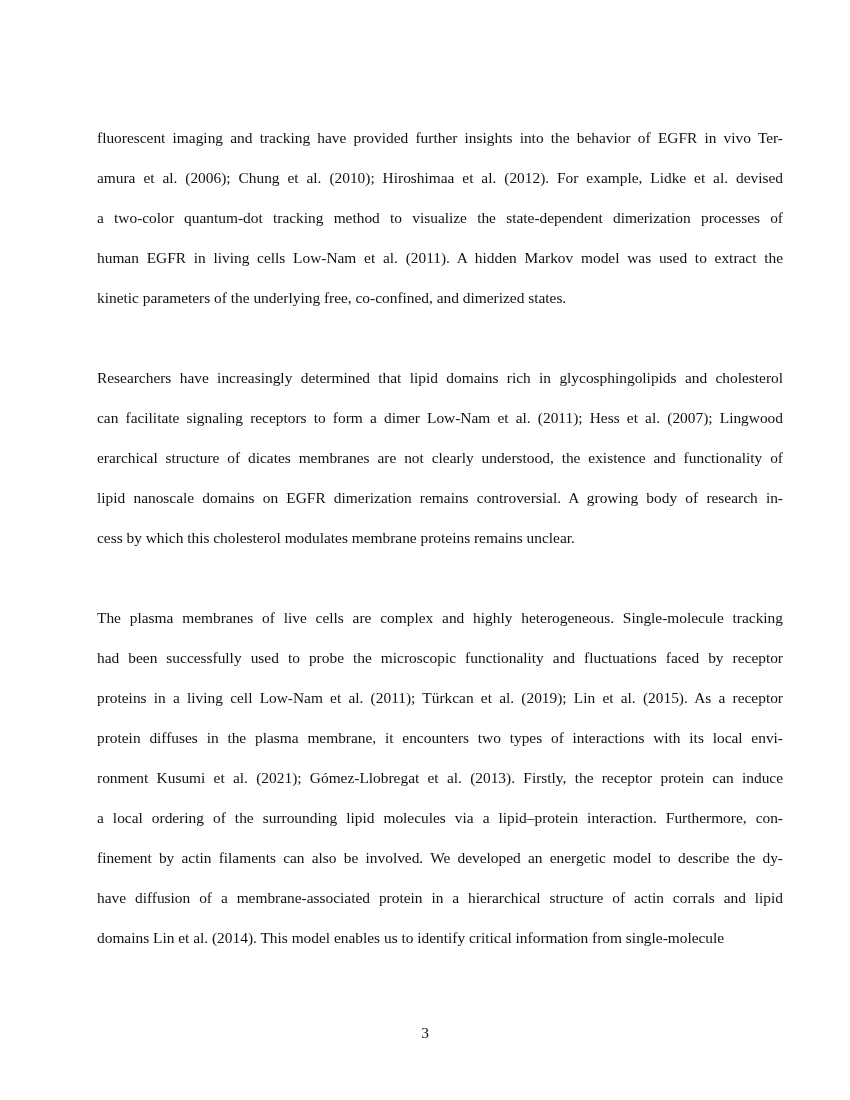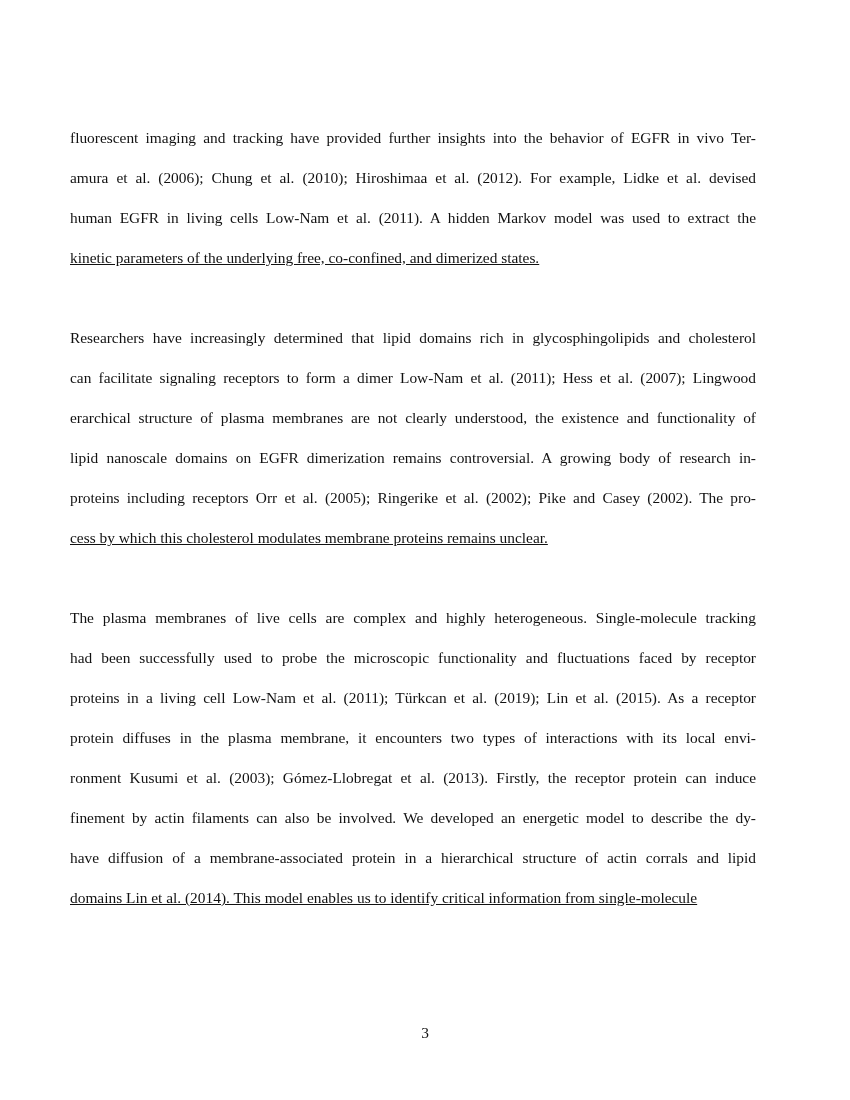--- a/index.html
+++ b/index.html
@@ -15,21 +15,21 @@
   .page {
     position: relative;
     width: 850px;
     height: 1100px;
     background: #ffffff;
     overflow: hidden;
     box-sizing: border-box;
   }
   .text-column {
     position: absolute;
-    left: 70px;
+    left: 97px;
     top: 118px;
     width: 686px;
   }
   .paragraph {
     margin: 0 0 40px 0;
     font-size: 15.4px;
     line-height: 40px;
     color: #111111;
     text-align: left;
   }
@@ -39,21 +39,20 @@
   
   .line {
     display: block;
     text-align: justify;
     text-align-last: justify;
     white-space: pre-wrap;
   }
   .line.last {
     text-align: left;
     text-align-last: left;
-    text-decoration: underline;
   }
   .page-number {
     position: absolute;
     left: 0;
     right: 0;
     top: 1023px;
     text-align: center;
     font-size: 15.4px;
     line-height: 20px;
     color: #111111;
@@ -61,37 +60,38 @@
 </style>
 </head>
 <body>
 
 <div class="page">
 
   <div class="text-column">
       <p class="paragraph">
         <span class="line">fluorescent imaging and tracking have provided further insights into the behavior of EGFR in vivo Ter-</span>
         <span class="line">amura et al. (2006); Chung et al. (2010); Hiroshimaa et al. (2012). For example, Lidke et al. devised</span>
+        <span class="line">a two-color quantum-dot tracking method to visualize the state-dependent dimerization processes of</span>
         <span class="line">human EGFR in living cells Low-Nam et al. (2011). A hidden Markov model was used to extract the</span>
         <span class="line last">kinetic parameters of the underlying free, co-confined, and dimerized states.</span>
       </p>
       <p class="paragraph">
         <span class="line">Researchers have increasingly determined that lipid domains rich in glycosphingolipids and cholesterol</span>
         <span class="line">can facilitate signaling receptors to form a dimer Low-Nam et al. (2011); Hess et al. (2007); Lingwood</span>
-        <span class="line">erarchical structure of plasma membranes are not clearly understood, the existence and functionality of</span>
+        <span class="line">erarchical structure of dicates membranes are not clearly understood, the existence and functionality of</span>
         <span class="line">lipid nanoscale domains on EGFR dimerization remains controversial. A growing body of research in-</span>
-        <span class="line">proteins including receptors Orr et al. (2005); Ringerike et al. (2002); Pike and Casey (2002). The pro-</span>
         <span class="line last">cess by which this cholesterol modulates membrane proteins remains unclear.</span>
       </p>
       <p class="paragraph">
         <span class="line">The plasma membranes of live cells are complex and highly heterogeneous. Single-molecule tracking</span>
         <span class="line">had been successfully used to probe the microscopic functionality and fluctuations faced by receptor</span>
         <span class="line">proteins in a living cell Low-Nam et al. (2011); Türkcan et al. (2019); Lin et al. (2015). As a receptor</span>
         <span class="line">protein diffuses in the plasma membrane, it encounters two types of interactions with its local envi-</span>
-        <span class="line">ronment Kusumi et al. (2003); Gómez-Llobregat et al. (2013). Firstly, the receptor protein can induce</span>
+        <span class="line">ronment Kusumi et al. (2021); Gómez-Llobregat et al. (2013). Firstly, the receptor protein can induce</span>
+        <span class="line">a local ordering of the surrounding lipid molecules via a lipid–protein interaction. Furthermore, con-</span>
         <span class="line">finement by actin filaments can also be involved. We developed an energetic model to describe the dy-</span>
         <span class="line">have diffusion of a membrane-associated protein in a hierarchical structure of actin corrals and lipid</span>
         <span class="line last">domains Lin et al. (2014). This model enables us to identify critical information from single-molecule</span>
       </p>
     </div>
 
   <div class="page-number">3</div>
 
 </div>
 

